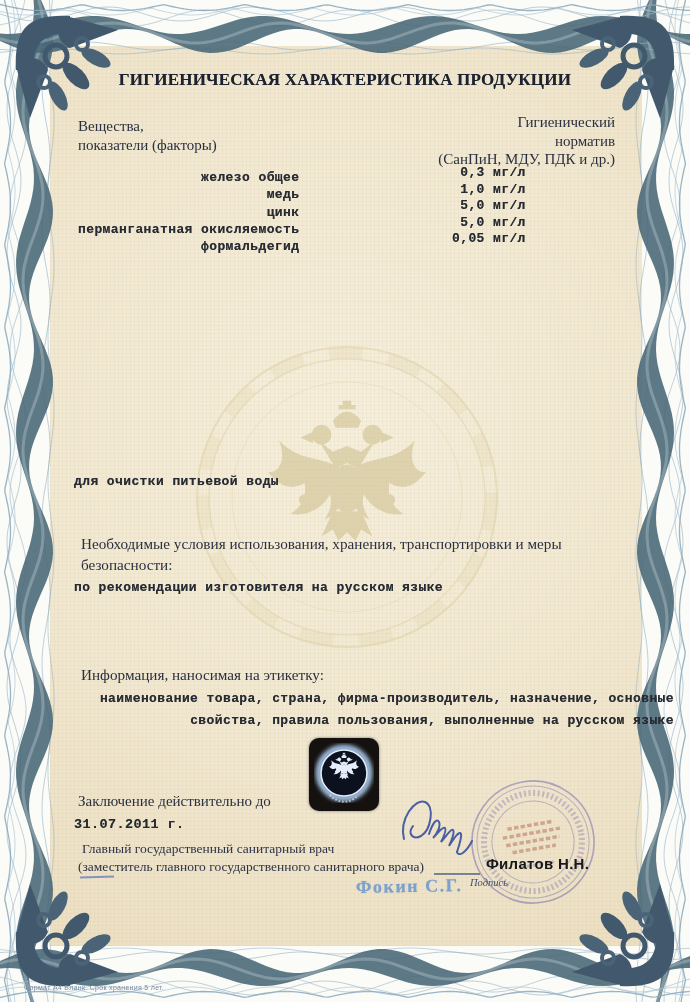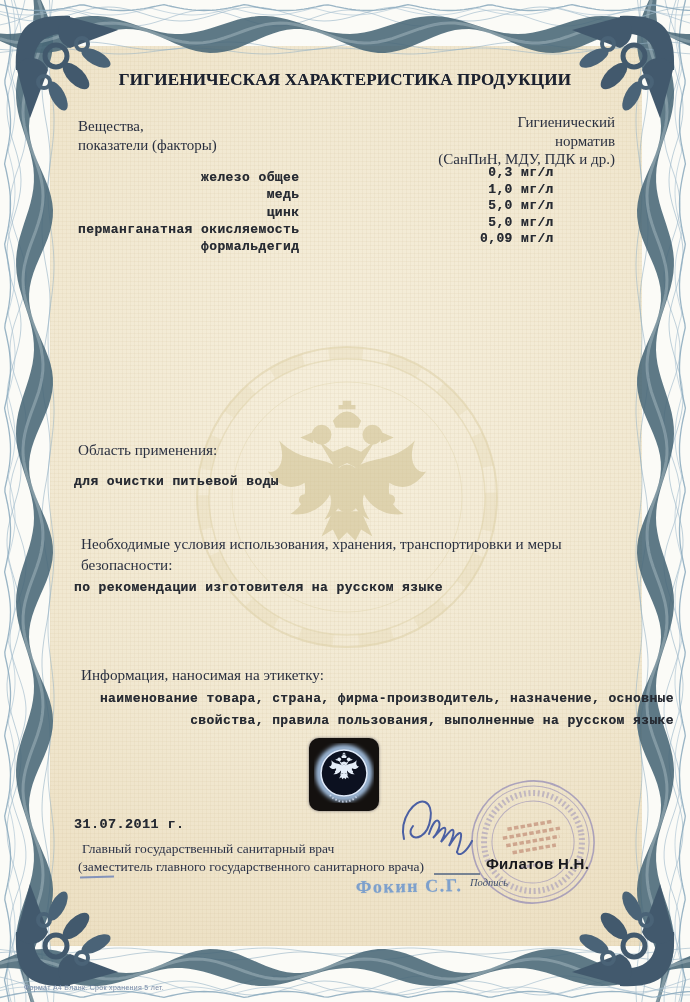--- a/index.html
+++ b/index.html
@@ -15,21 +15,21 @@
   #frame{position:absolute;left:0;top:0;z-index:2;pointer-events:none;}
   .content{z-index:3;}
   .serif{font-family:"Liberation Serif", serif;color:#2a3040;}
   .mono{font-family:"Liberation Mono", monospace;font-weight:700;color:#262a32;
         font-size:13px;letter-spacing:0.4px;text-shadow:0 0 0.5px rgba(30,34,44,0.55);text-align:right;}
   .title{left:0;top:70px;width:690px;text-align:center;font-weight:700;font-size:17px;
          letter-spacing:0.2px;color:#1c2230;text-shadow:0 0 0.5px rgba(20,25,40,0.6);}
   .colhead{font-size:15px;line-height:18.5px;}
   .rowstack div{white-space:nowrap;}
   .labels{left:78px;top:169px;line-height:17.3px;}
-  .values{left:452px;top:165px;line-height:16.6px;margin-left:28px;}
+  .values{left:452px;top:165px;line-height:16.6px;}
   .seclabel{font-size:15.2px;line-height:21px;}
   .secvalue{line-height:22px;font-family:Liberation Mono, monospace;}
   .validity-label{left:78px;top:793px;font-size:15px;}
   .validity-date{left:74px;top:817px;font-size:13.5px;}
   .role{font-size:13.5px;line-height:18.5px;color:#2c3348;}
   .filatov{left:486px;top:855px;font-family:"Liberation Sans",sans-serif;font-weight:700;
            font-size:15px;color:#17181c;letter-spacing:0.3px;z-index:4;text-align:right;}
   .podpis{left:470px;top:877px;font-style:italic;font-size:10.5px;color:#41506b;z-index:4;}
   .sigline{left:434px;top:873px;width:46px;height:1.5px;background:#5a6b86;opacity:.8;z-index:4;}
   .fokin{left:356px;top:876px;font-weight:700;font-size:18px;letter-spacing:1.5px;
@@ -175,41 +175,41 @@
     <div>медь</div>
     <div>цинк</div>
     <div>перманганатная окисляемость</div>
     <div>формальдегид</div>
   </div>
   <div class="abs content mono rowstack values">
     <div>0,3 мг/л</div>
     <div>1,0 мг/л</div>
     <div>5,0 мг/л</div>
     <div>5,0 мг/л</div>
-    <div>0,09 мг/л</div>
-  </div>
-
-  <div class="abs content serif seclabel" style="left:78px;top:439px;">Область применения:</div>
+    <div>0,05 мг/л</div>
+  </div>
+
   <div class="abs content mono secvalue" style="left:74px;top:471px;">для очистки питьевой воды</div>
 
   <div class="abs content serif seclabel" style="left:81px;top:533px;width:497px;">Необходимые условия использования, хранения, транспортировки и меры безопасности:</div>
   <div class="abs content mono secvalue" style="left:74px;top:577px;">по рекомендации изготовителя на русском языке</div>
 
   <div class="abs content serif seclabel" style="left:81px;top:664px;">Информация, наносимая на этикетку:</div>
   <div class="abs content mono secvalue" style="left:74px;top:688px;width:600px;">наименование товара, страна, фирма-производитель, назначение, основные свойства, правила пользования, выполненные на русском языке</div>
 
   <div class="abs content emblem">
     <svg width="70" height="73" viewBox="0 0 70 73">
       <circle cx="35" cy="35" r="25" fill="none" stroke="rgba(170,200,235,0.95)" stroke-width="7" filter="url(#glowblur)"></circle>
       <circle cx="35" cy="35" r="23" fill="#0c1120" stroke="#dfeafa" stroke-width="1.6"></circle>
       <use href="#eagle" x="19" y="14" width="32" height="38" fill="#e4edf8"></use>
       <path d="M21,57 A18,18 0 0 0 49,57" fill="none" stroke="#ccd8ea" stroke-width="2" stroke-dasharray="1.5 2" opacity="0.85"></path>
     </svg>
   </div>
 
+  <div class="abs content serif validity-label">Заключение действительно до</div>
   <div class="abs content mono validity-date">31.07.2011 г.</div>
 
   <div class="abs content serif role" style="left:82px;top:840px;">Главный государственный санитарный врач</div>
   <div class="abs content serif role" style="left:78px;top:858px;">(заместитель главного государственного санитарного врача)</div>
   <div class="abs content underline-mark"></div>
 
   <svg class="abs content" style="left:398px;top:793px;z-index:4;" width="80" height="62" viewBox="0 0 80 62">
     <g fill="none" stroke="#4a5fa3" stroke-width="2" stroke-linecap="round">
       <path d="M6,46 C1,26 17,5 27,9 C37,13 33,37 23,43 C15,47 9,41 15,33"></path>
       <path d="M31,41 C35,29 39,25 41,29 C43,33 39,41 35,45 C39,41 45,33 47,35 C49,37 45,45 43,49 C47,45 53,35 55,37 C57,39 53,49 51,53 C55,47 61,37 63,41 C64,44 61,53 59,59"></path>

